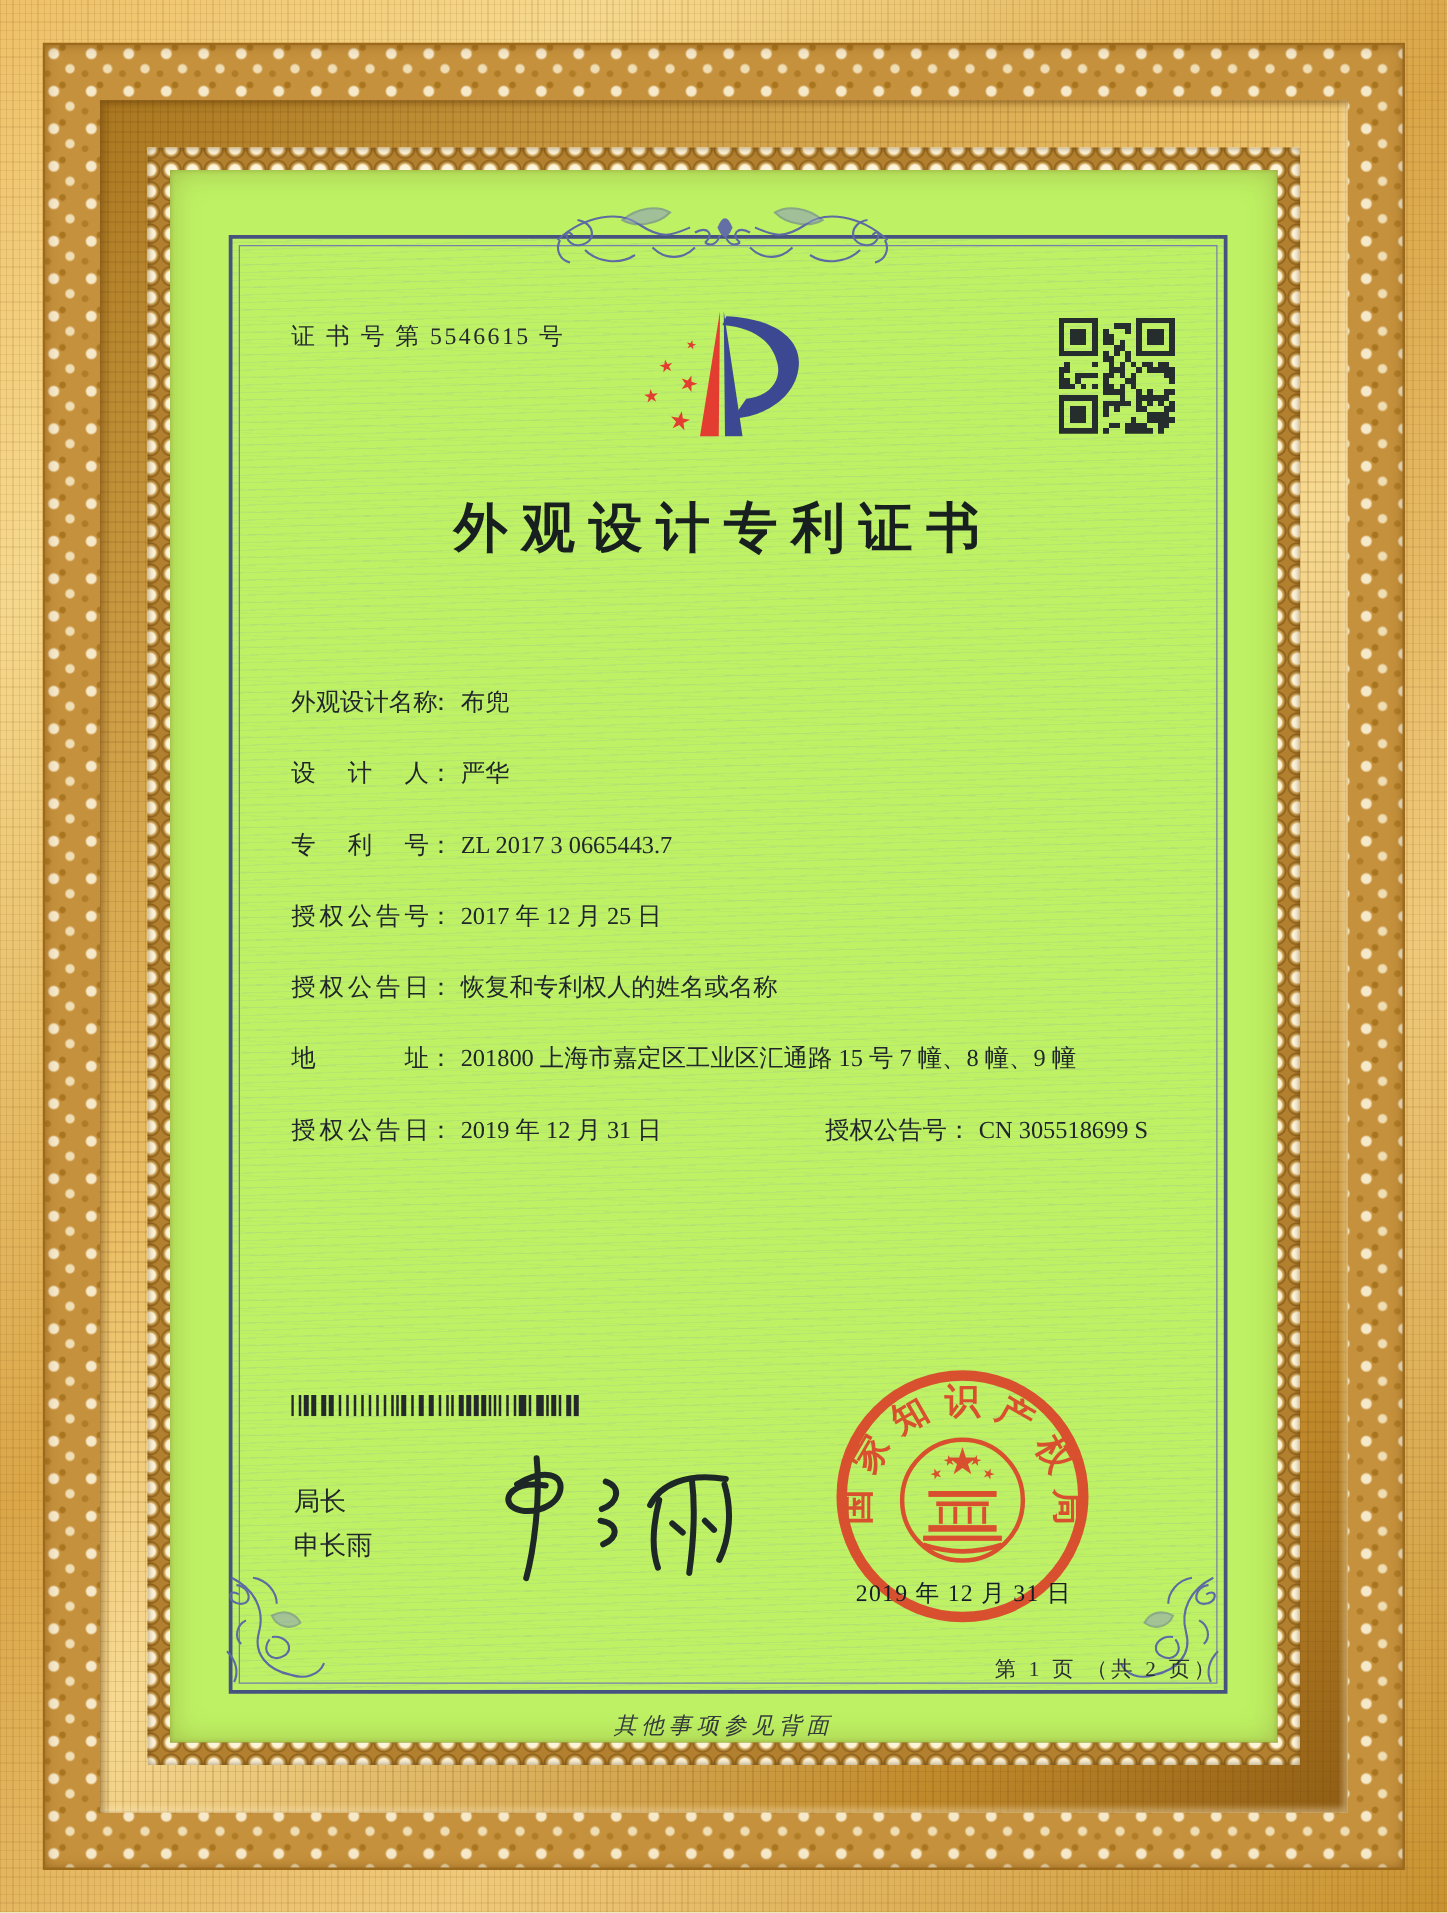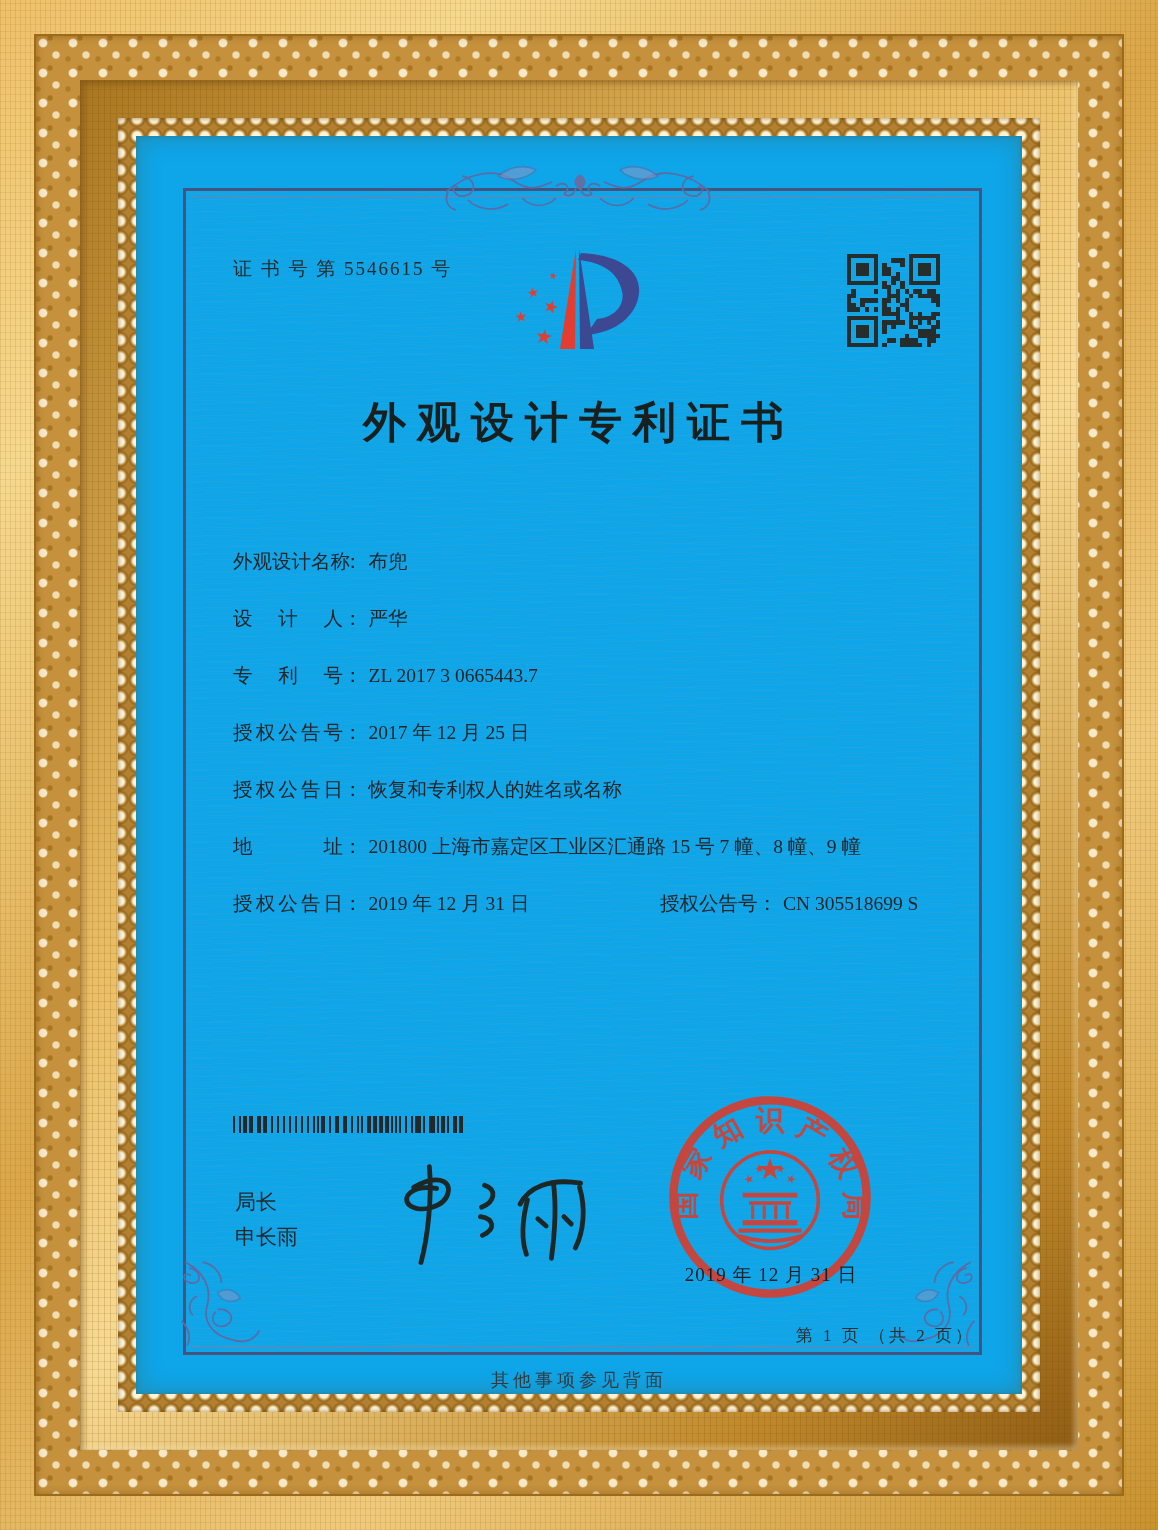--- a/index.html
+++ b/index.html
@@ -26,21 +26,21 @@
       repeating-linear-gradient(90deg, rgba(110,62,6,.16) 0 1px, rgba(0,0,0,0) 1px 6px),
       repeating-linear-gradient(0deg, rgba(110,62,6,.12) 0 1px, rgba(0,0,0,0) 1px 8px),
       linear-gradient(135deg,#a9771f 0%,#e9bd63 38%,#f7da92 55%,#c08a2b 85%,#8f5d14 100%);
     box-shadow:inset 3px 3px 6px rgba(92,52,2,.45), inset -3px -3px 6px rgba(255,242,202,.5);}
   .f-bead{position:absolute;inset:118px;background-color:#b2802e;
     background-image:radial-gradient(circle at 50% 50%, #fdf4da 0 4.2px, #d3a95c 5.4px, #8a5c17 7.6px, rgba(0,0,0,0) 8.6px);
     background-size:17px 17px;background-position:center;
     box-shadow:inset 0 0 5px rgba(80,48,2,.6);}
 
   
-  .paper{position:absolute;inset:136px;background:#0ea5e9;
+  .paper{position:absolute;inset:136px;background:#bef264;
     box-shadow:inset 0 0 24px rgba(96,64,12,.28), inset 0 0 4px rgba(96,64,12,.28);}
   .guilloche{position:absolute;left:47px;right:40px;top:52px;bottom:39px;z-index:1;
     background:
       repeating-linear-gradient(178deg, rgba(126,156,176,.13) 0 1px, rgba(0,0,0,0) 1px 6px),
       repeating-linear-gradient(2deg, rgba(140,166,150,.08) 0 1px, rgba(0,0,0,0) 1px 9px);}
   .cert-border{position:absolute;z-index:2;pointer-events:none;}
   .cert-border.outer{left:47px;right:40px;top:52px;bottom:39px;border:3px solid #46537f;}
   .cert-border.inner{left:55px;right:48px;top:60px;bottom:47px;border:1px solid #7681a9;}
 
   .orn{position:absolute;z-index:3;}
@@ -66,21 +66,21 @@
     font-family:"Liberation Sans","DejaVu Sans",sans-serif;color:#23282b;}
   .signature{position:absolute;left:238px;top:1020px;width:240px;height:115px;}
 
   .seal{position:absolute;left:529px;top:956px;width:210px;height:210px;}
   .seal-date{position:absolute;left:515px;top:1126px;width:240px;text-align:center;
     font-size:19px;letter-spacing:1px;color:#151e28;}
 
   .pageinfo{position:absolute;left:0;right:47px;top:1188px;text-align:right;
     font-size:17px;letter-spacing:3px;color:#2a3032;}
   .footnote{position:absolute;left:0;right:0;top:1232px;text-align:center;
-    font-size:18px;letter-spacing:4px;color:#343a3c;}
+    font-size:18px;letter-spacing:4px;color:#343a3c;font-style:italic;}
 </style>
 </head>
 <body>
 
 <div class="stage">
   <div class="f-outer"></div>
   <div class="f-carved"></div>
   <div class="f-slope"></div>
   <div class="f-bead"></div>
 

